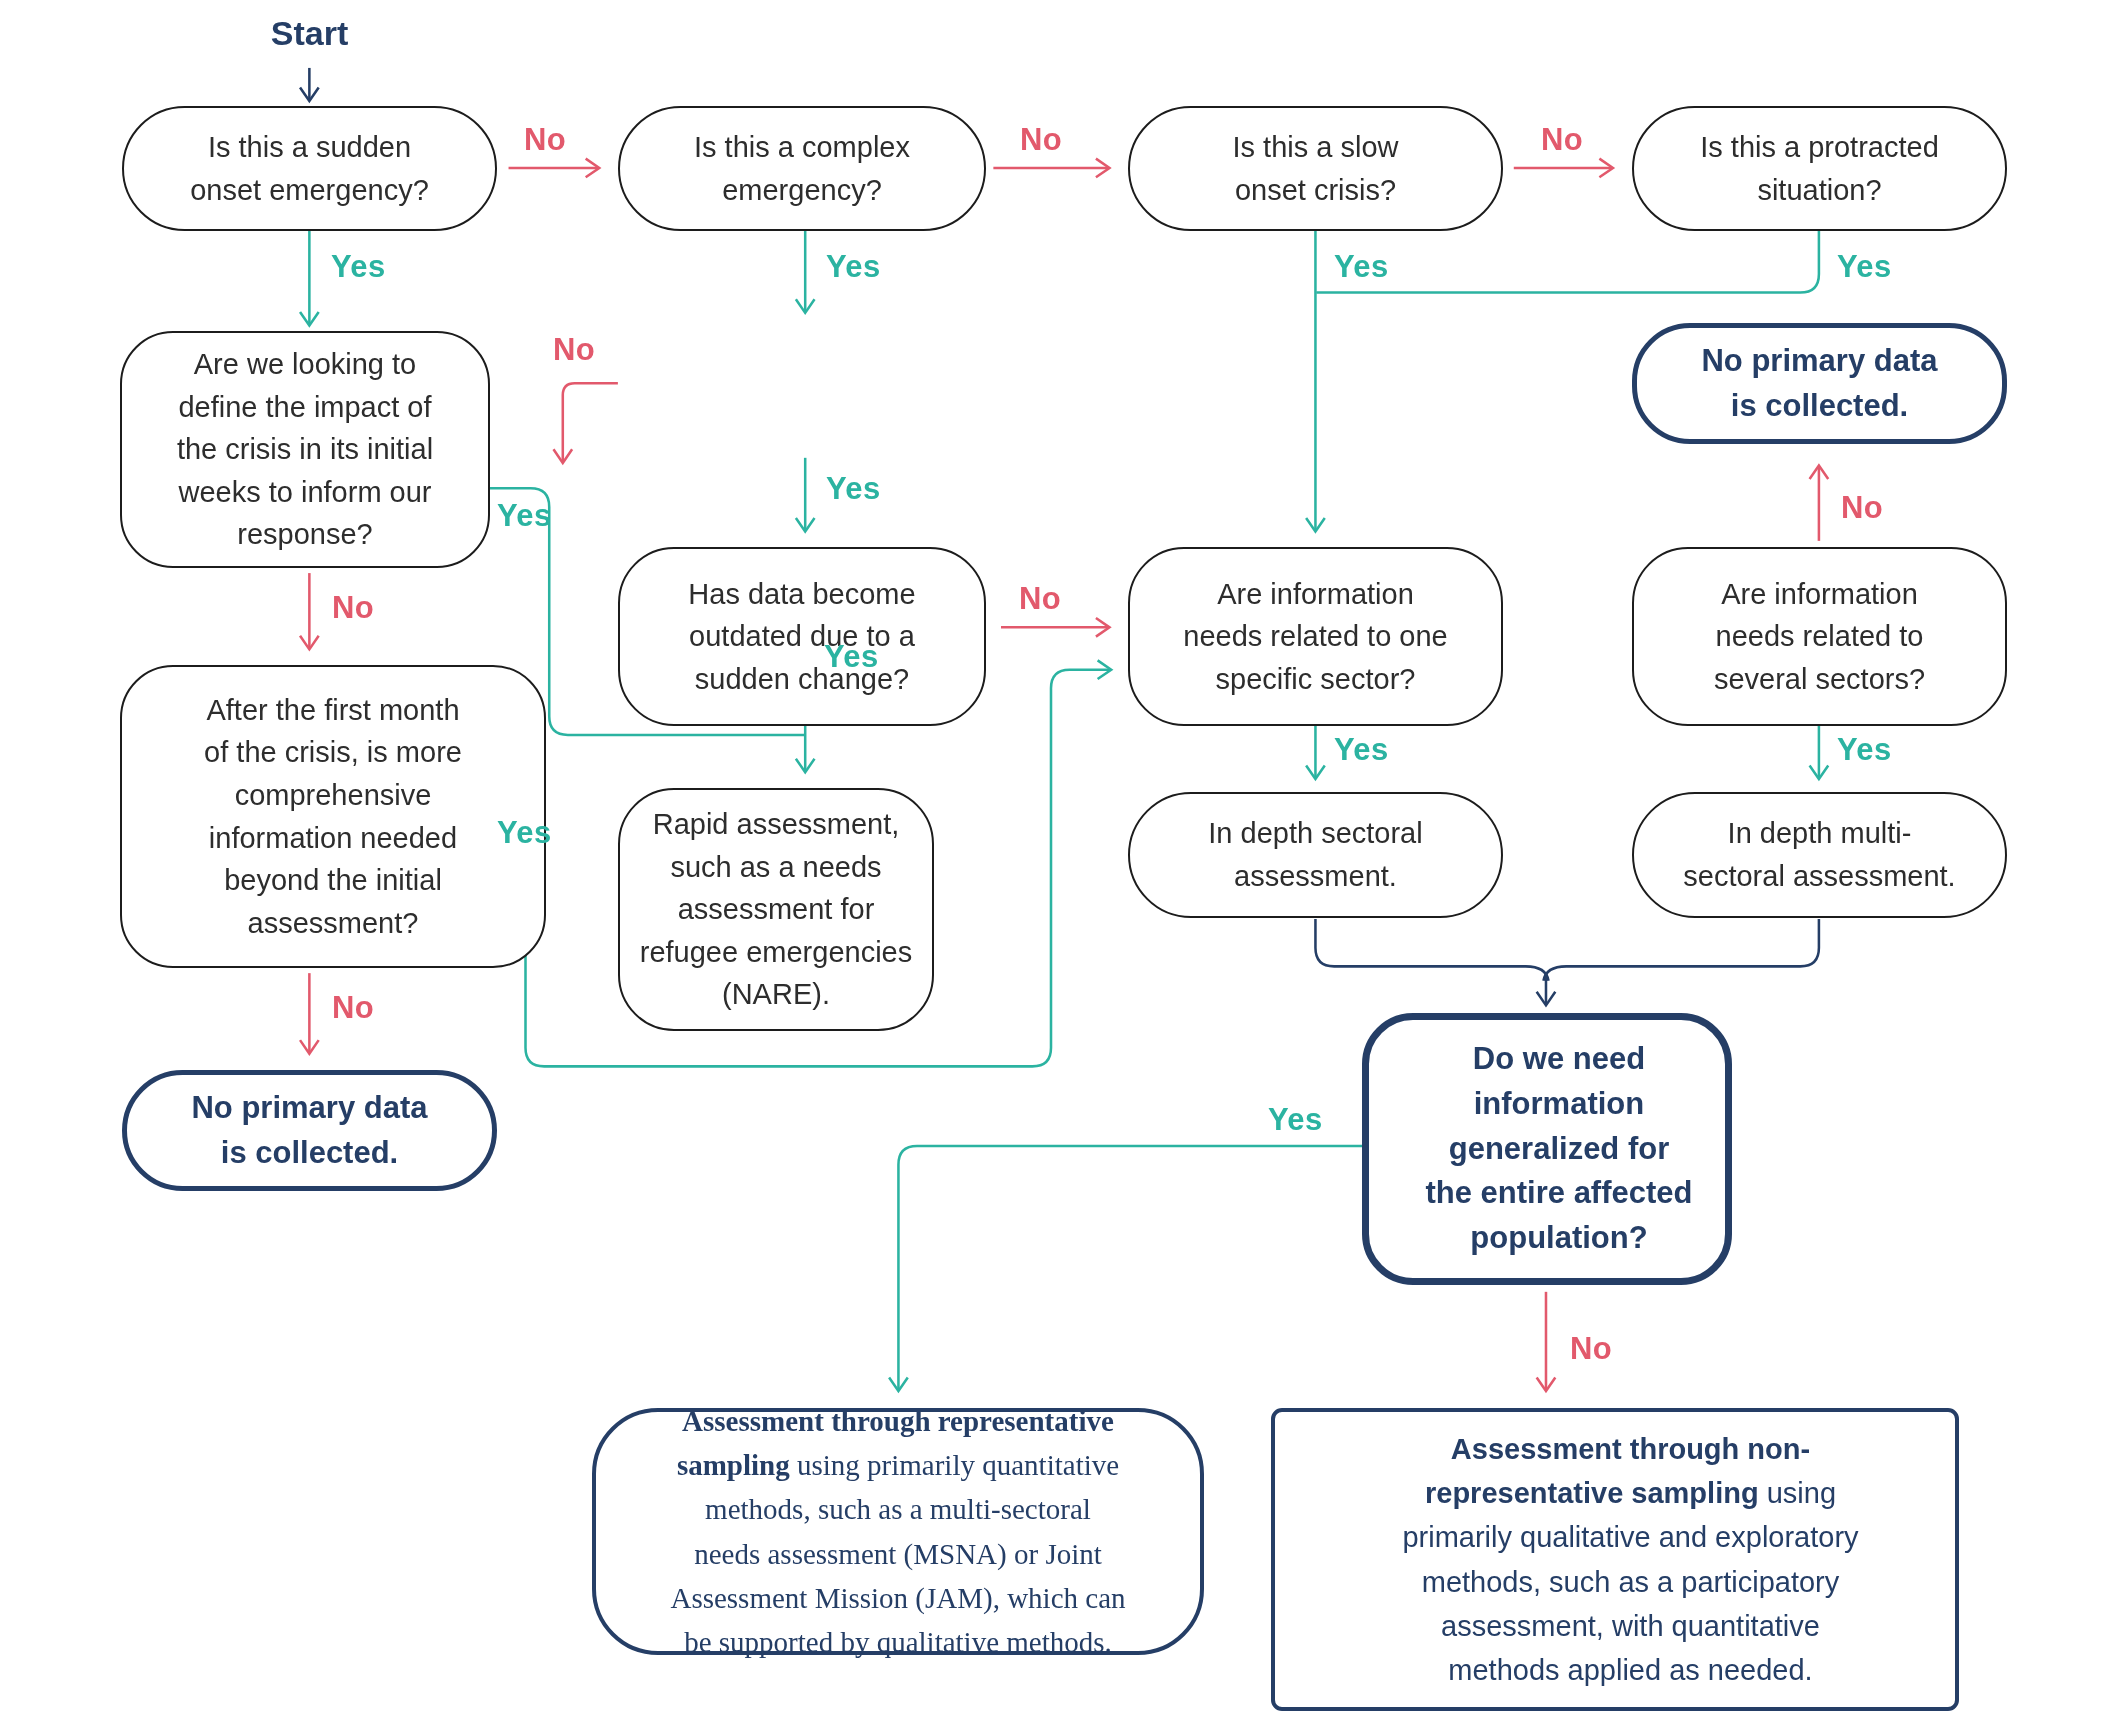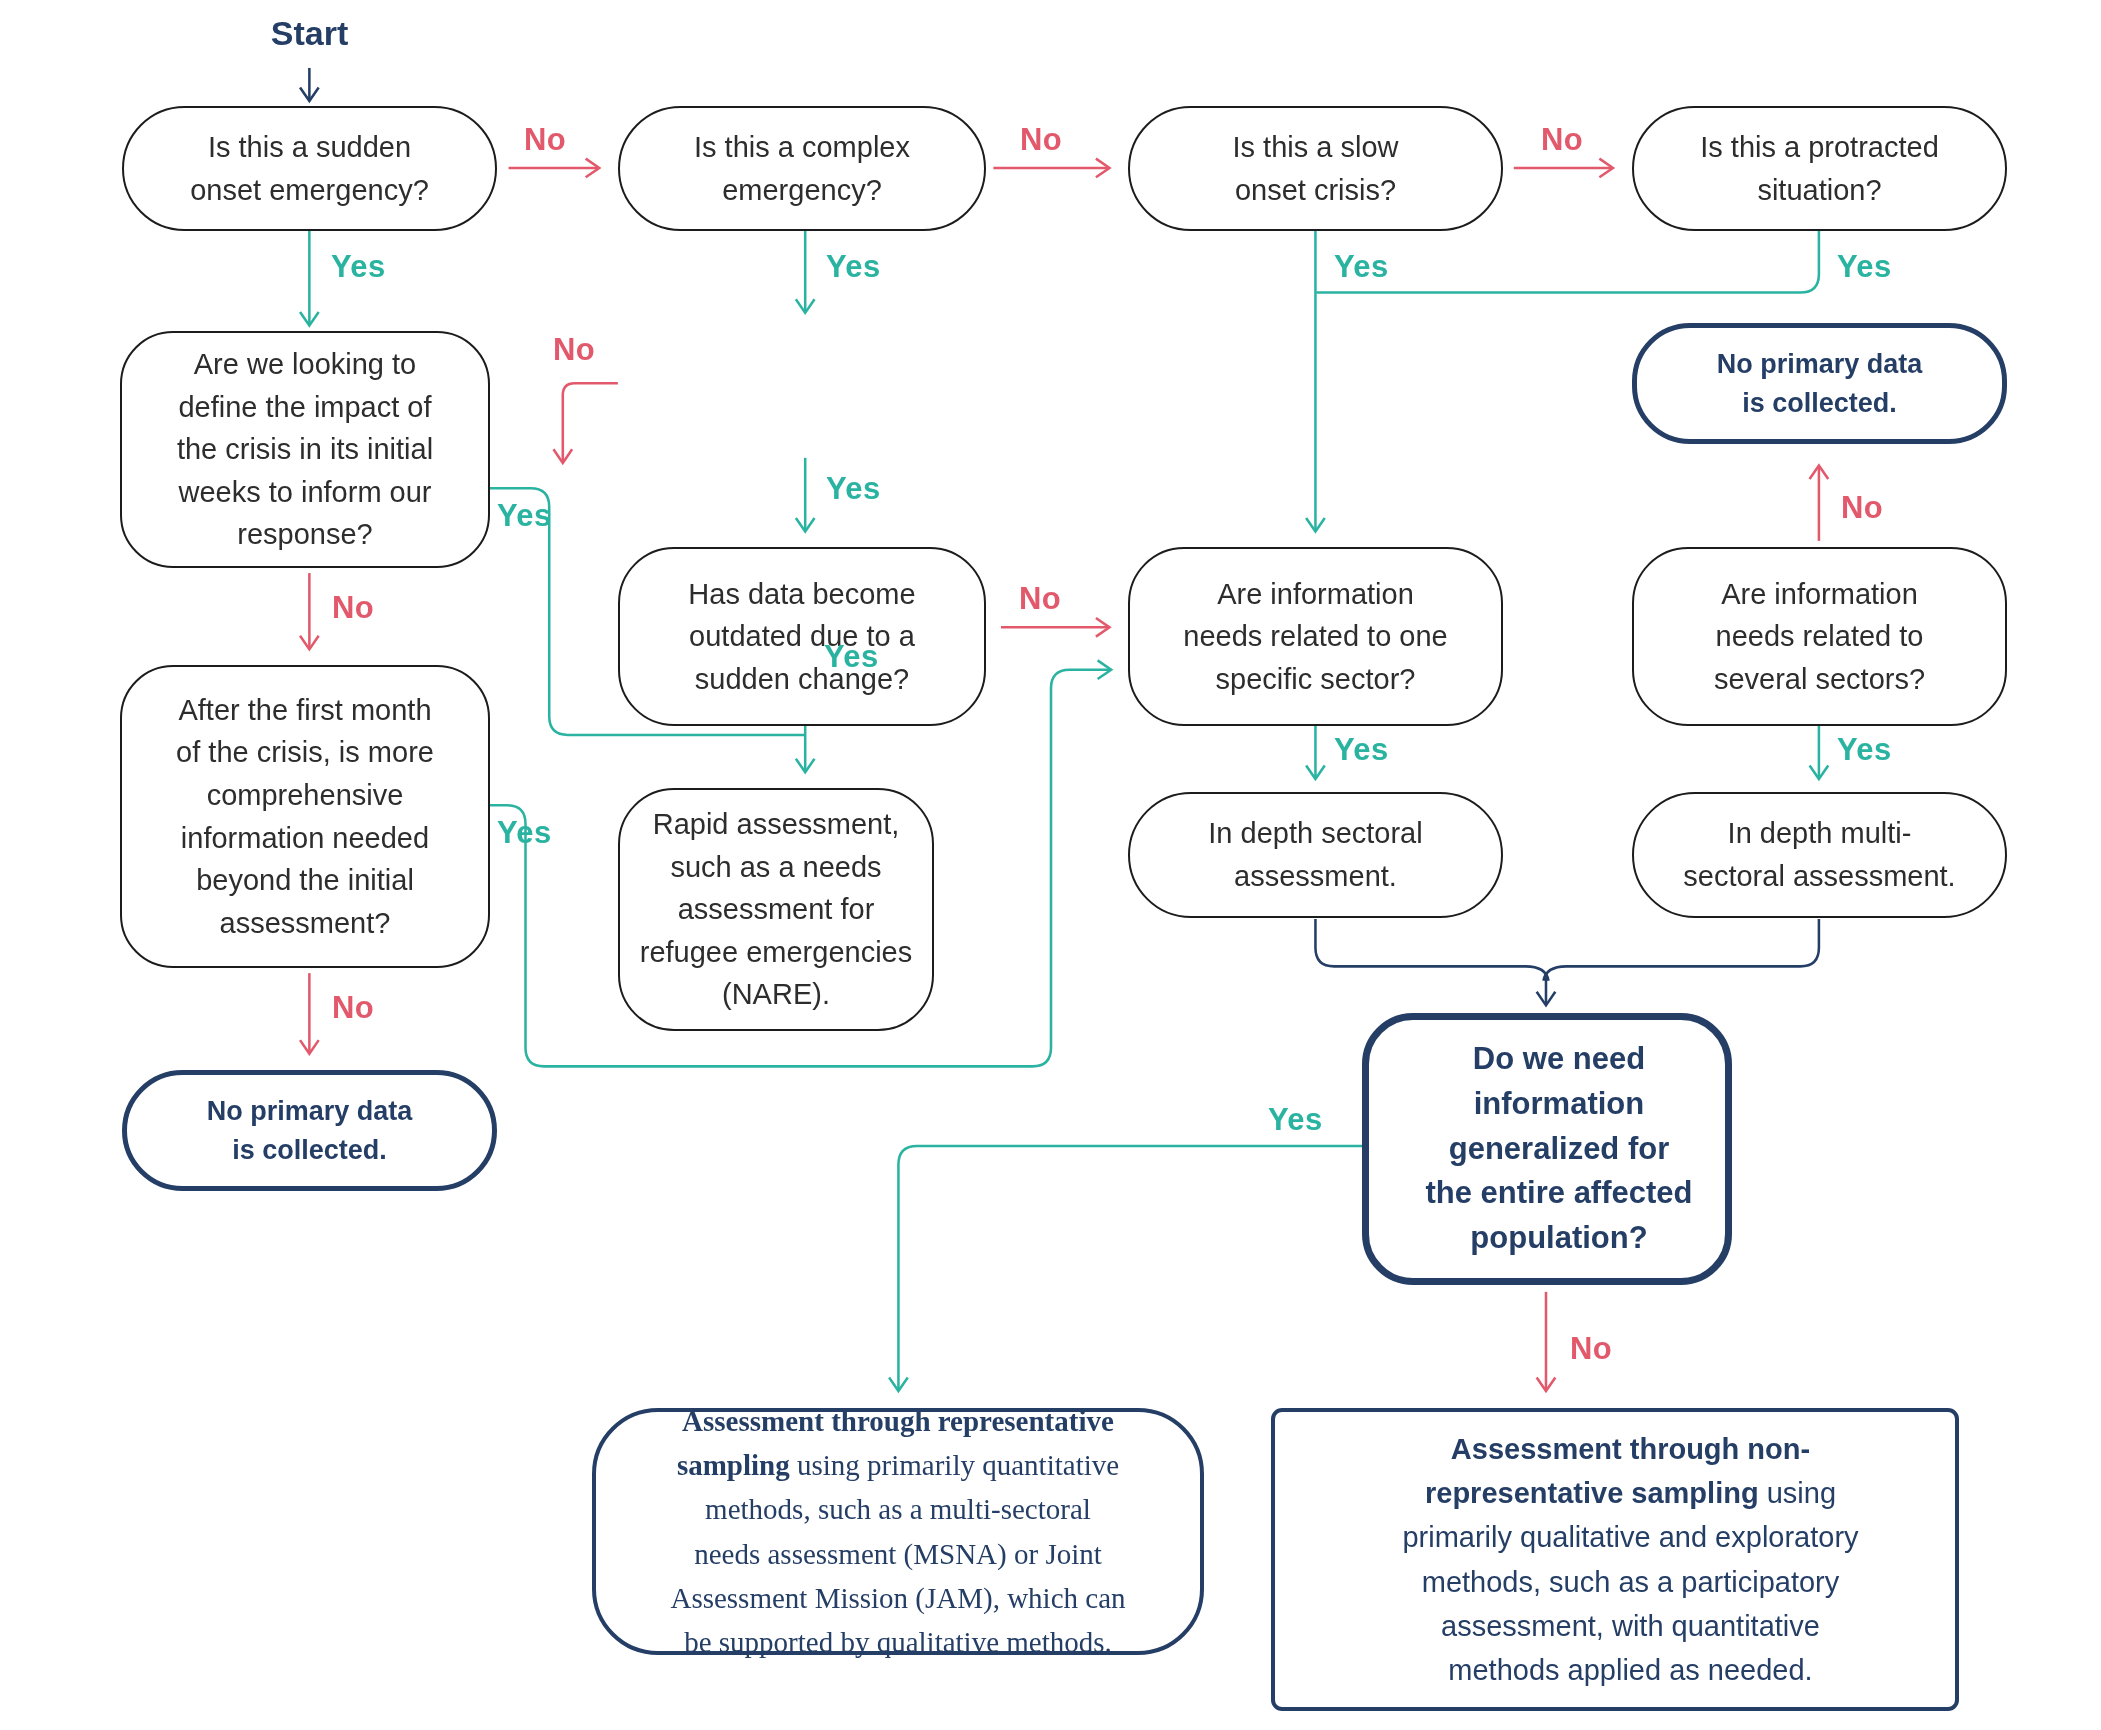--- a/index.html
+++ b/index.html
@@ -19,21 +19,21 @@
   marker path{fill:none;stroke-width:3px;}
   #arrow-navy path{stroke:var(--navy);}
   #arrow-teal path{stroke:var(--teal);}
   #arrow-red path{stroke:var(--red);}
   .box{
     position:absolute; box-sizing:border-box; background:var(--bg);
     display:flex; align-items:center; justify-content:center; text-align:center;
   }
   .boxtext{white-space:pre-line; width:100%; padding:0 12px;}
   .qbox{border:2.5px solid var(--line); color:var(--ink); font-size:29px; line-height:1.47;}
-  .nbox{border:5.1px solid var(--navy); color:var(--navy); font-weight:bold; font-size:27px; line-height:1.42;}
+  .nbox{border:5.1px solid var(--navy); color:var(--navy); font-weight:bold; font-size:31px; line-height:1.42;}
   .nbox.thick{border-width:7.6px; font-size:31px; line-height:1.44;padding-left:24px;}
   .nbox.wide{border-width:4.2px; font-weight:normal; font-size:29px; line-height:1.52;}
   .nbox.wide b{font-weight:bold;}
   .elabel{position:absolute; font-weight:bold; font-size:31px; letter-spacing:0.4px;}
   .elabel.yes{color:var(--teal);}
   .elabel.no{color:var(--red);}
   .startlabel{
     position:absolute; left:250px; top:13.6px; width:119px; text-align:center;
     color:var(--navy); font-weight:bold; font-size:34px;
   }
@@ -124,21 +124,21 @@
     <div class="boxtext">Are information
 needs related to one
 specific sector?</div>
     </div>
   <div class="box qbox" style="left:1632px;top:547px;width:375px;height:179px;border-radius:56px;">
     <div class="boxtext">Are information
 needs related to
 several sectors?</div>
     </div>
 
-  <div class="box qbox" style="left:120px;top:665px;width:370px;height:303px;border-radius:53px;text-align:center;">
+  <div class="box qbox" style="left:120px;top:665px;width:426px;height:303px;border-radius:53px;text-align:center;">
     <div class="boxtext">After the first month
 of the crisis, is more
 comprehensive
 information needed
 beyond the initial
 assessment?</div>
     </div>
   <div class="box qbox" style="left:618px;top:788px;width:316px;height:243px;border-radius:56px;">
     <div class="boxtext">Rapid assessment,
 such as a needs

